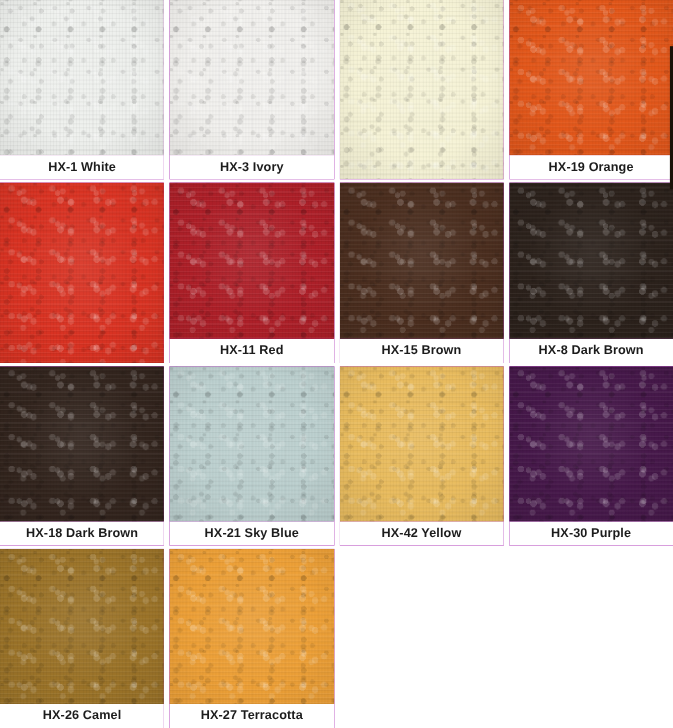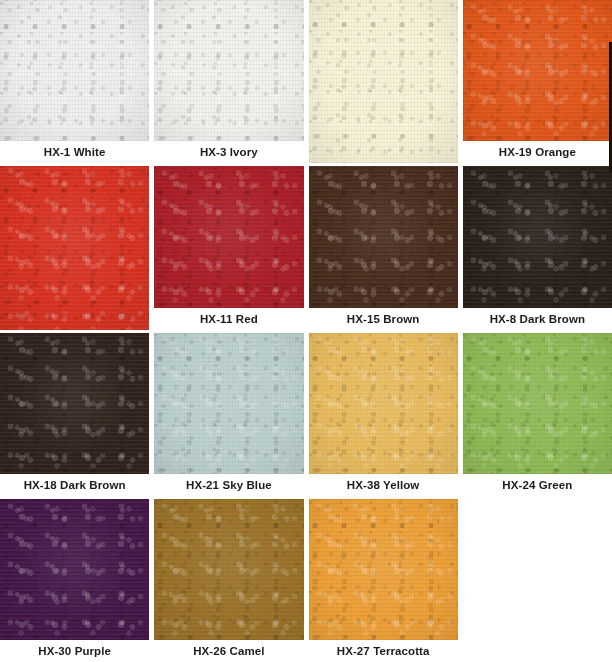--- a/index.html
+++ b/index.html
@@ -160,25 +160,21 @@
     <div class="swatch-cell">
       <div class="swatch-color" style="background-color: rgb(50, 36, 29);"></div>
       <div class="swatch-label">HX-18 Dark Brown</div>
     </div>
     <div class="swatch-cell">
       <div class="swatch-color" style="background-color: rgb(188, 208, 207);"></div>
       <div class="swatch-label">HX-21 Sky Blue</div>
     </div>
     <div class="swatch-cell">
       <div class="swatch-color" style="background-color: rgb(233, 188, 94);"></div>
-      <div class="swatch-label">HX-38 Yellow</div>
-    </div>
-    <div class="swatch-cell">
-      <div class="swatch-color" style="background-color: rgb(143, 187, 85);"></div>
-      <div class="swatch-label">HX-24 Green</div>
+      <div class="swatch-label">HX-42 Yellow</div>
     </div>
     <div class="swatch-cell">
       <div class="swatch-color" style="background-color: rgb(70, 24, 74);"></div>
       <div class="swatch-label">HX-30 Purple</div>
     </div>
     <div class="swatch-cell">
       <div class="swatch-color" style="background-color: rgb(155, 115, 40);"></div>
       <div class="swatch-label">HX-26 Camel</div>
     </div>
     <div class="swatch-cell">

